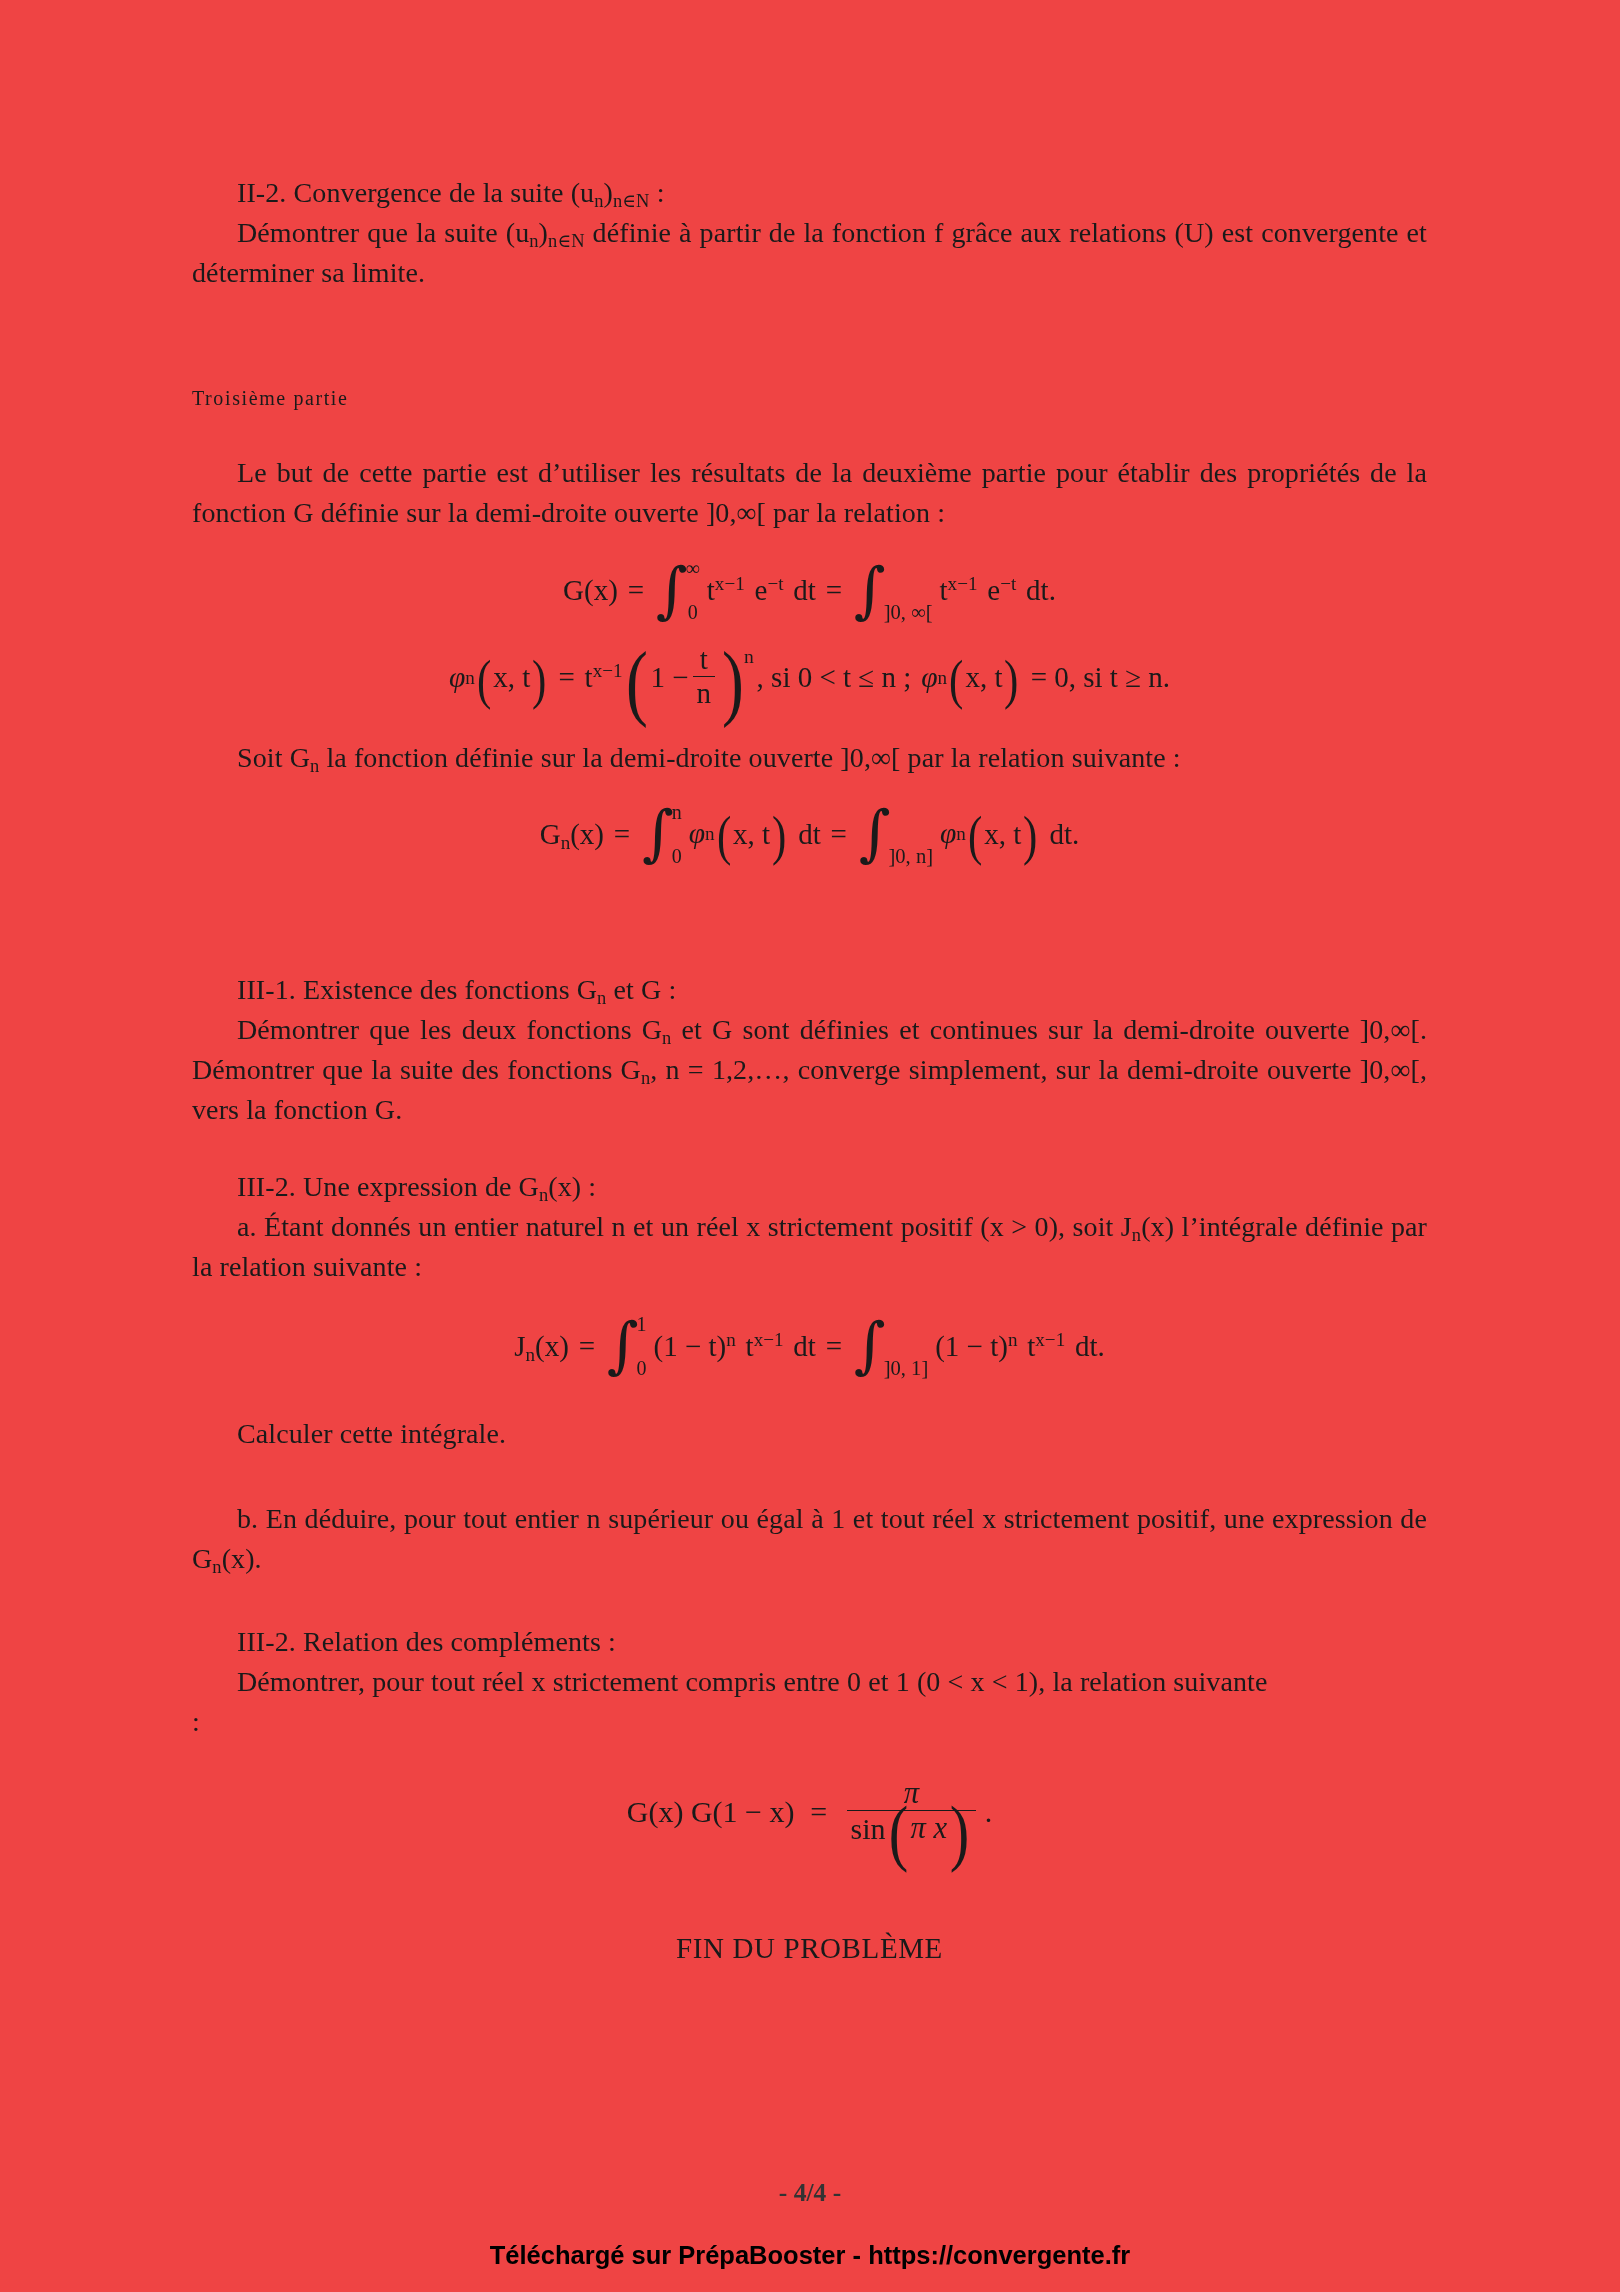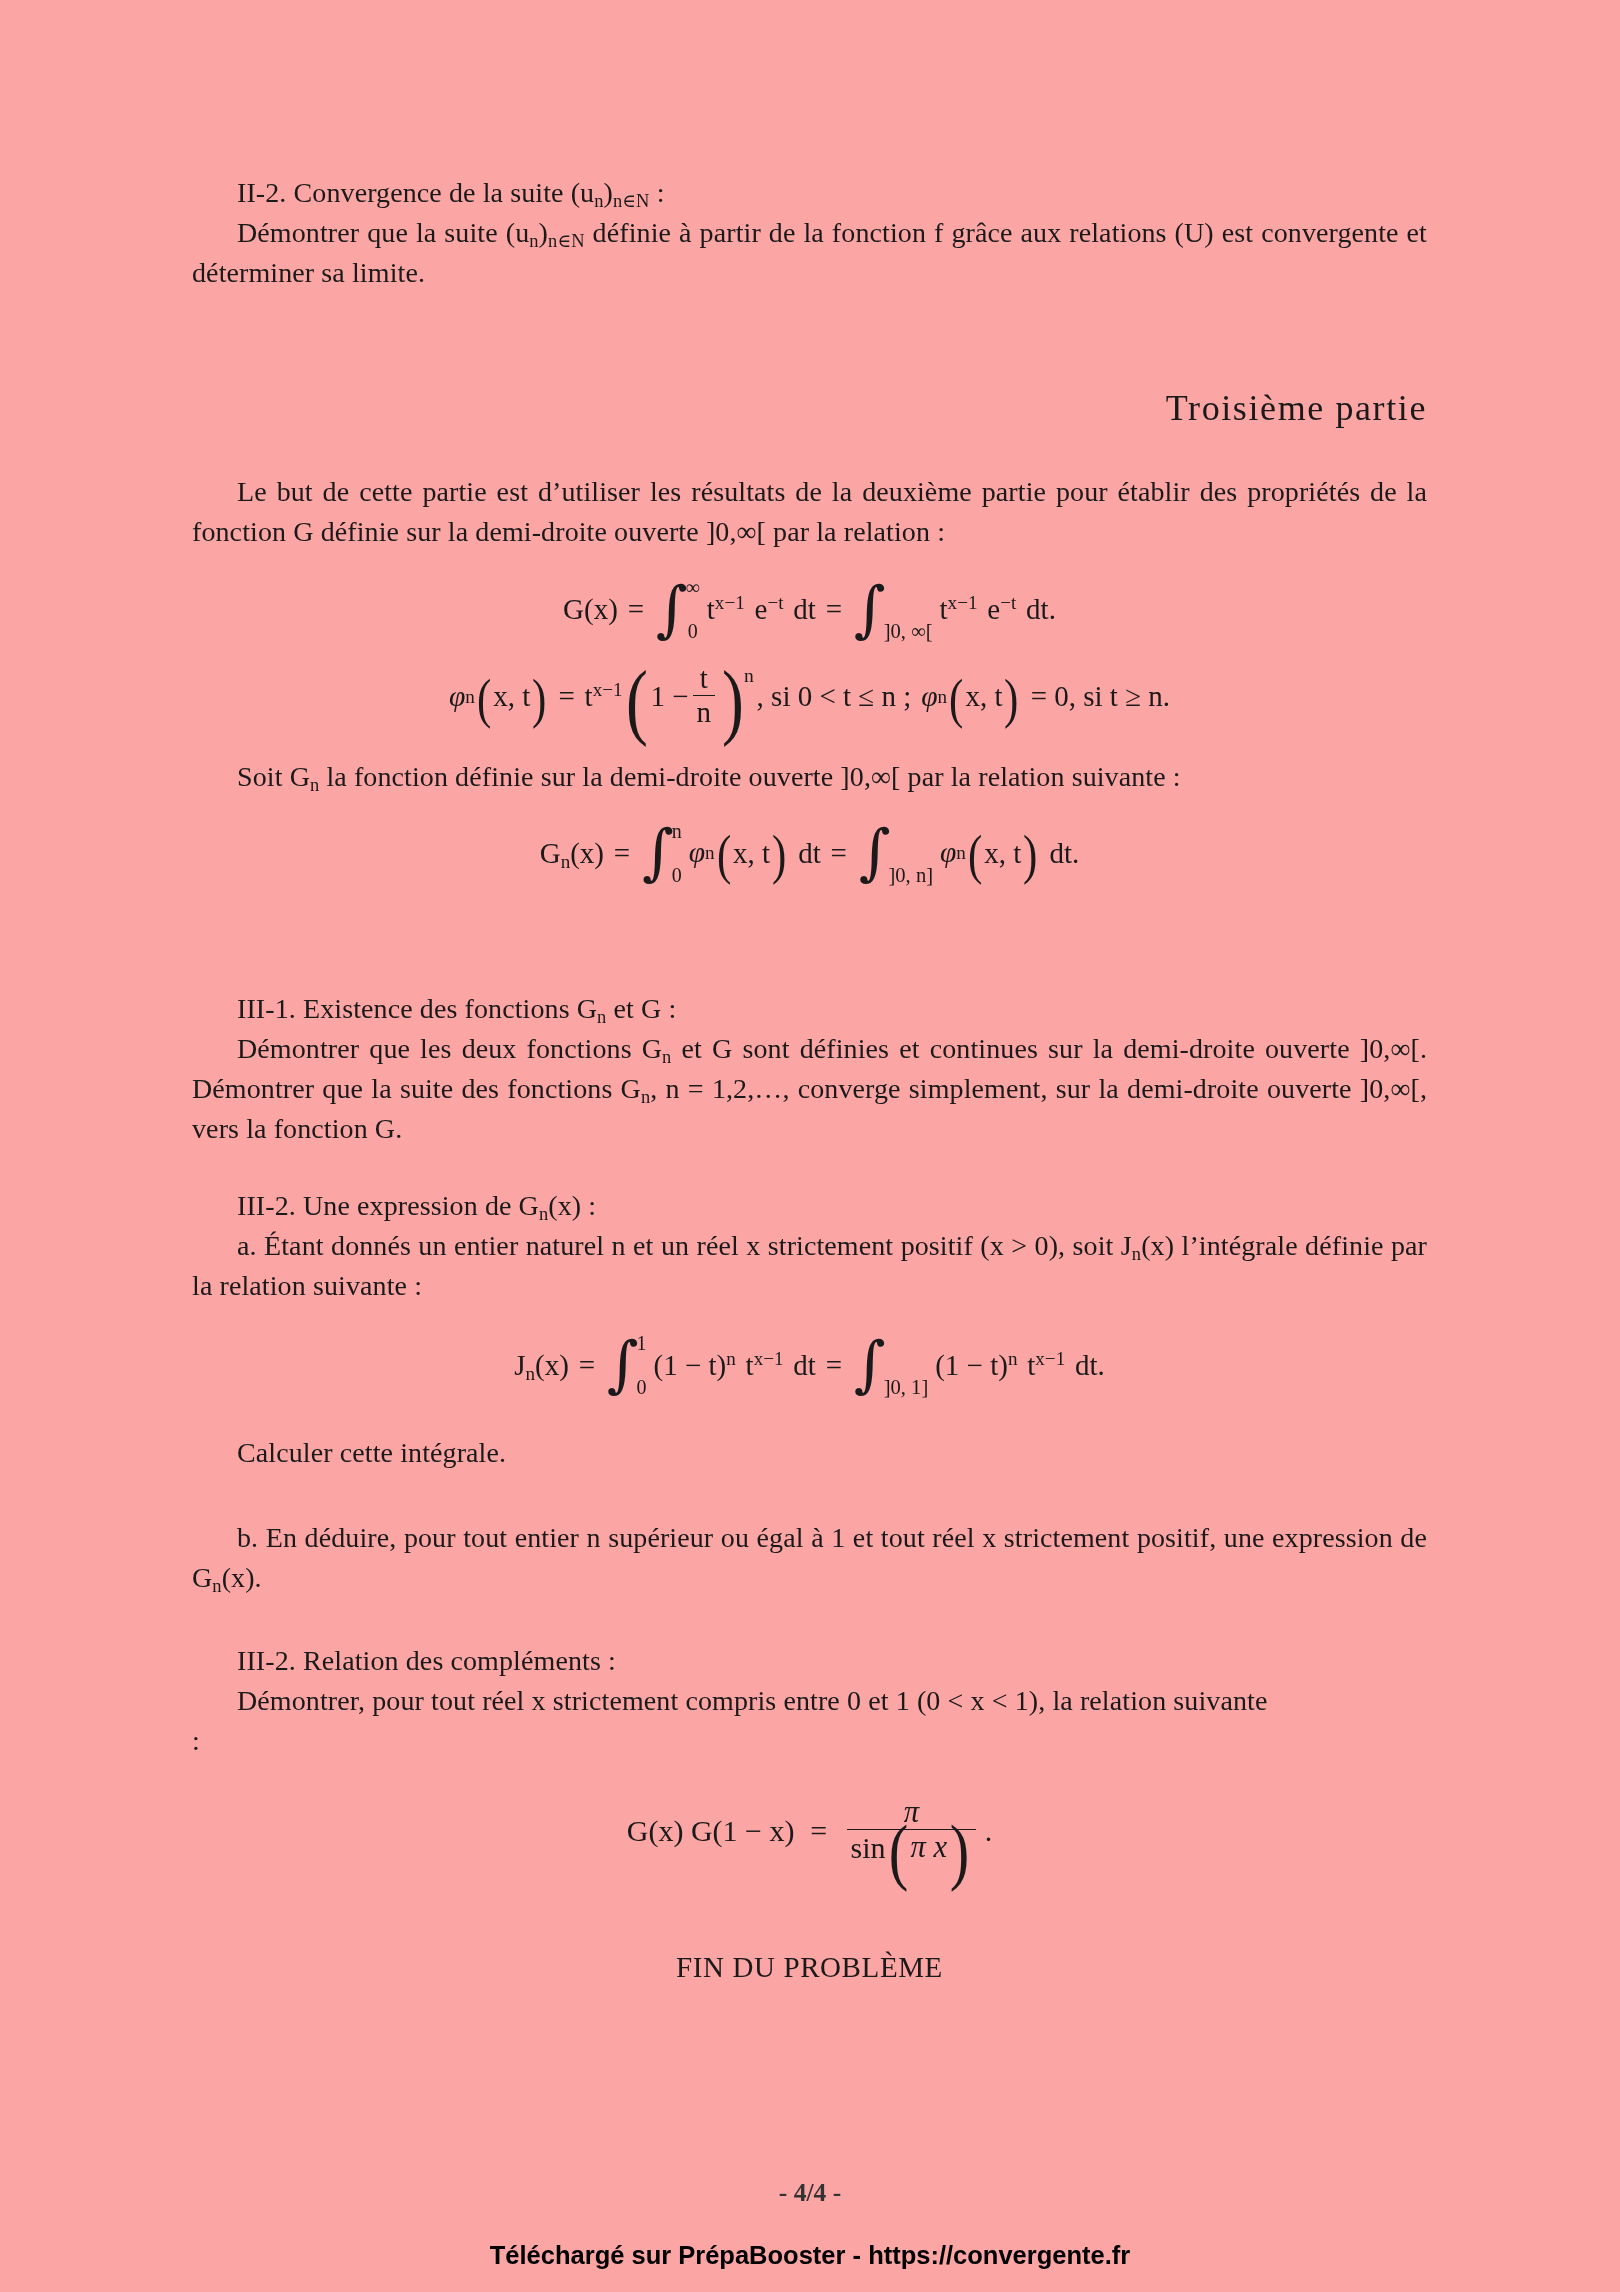--- a/index.html
+++ b/index.html
@@ -4,21 +4,21 @@
 <style>
   html, body {
     margin: 0;
     padding: 0;
     background: #ffffff;
   }
   .page {
     position: relative;
     width: 1620px;
     height: 2293px;
-    background: #fca5a5;
+    background: #ef4444;
     margin: 0 auto;
     font-family: "Liberation Serif", "DejaVu Serif", serif;
     color: #1a1a1a;
     overflow: hidden;
   }
   .content {
     position: absolute;
     left: 192px;
     top: 173px;
     width: 1235px;
@@ -30,23 +30,23 @@
     text-align: justify;
     text-justify: inter-word;
     margin: 0;
     letter-spacing: 0.1px;
   }
   .para.noj { text-align: left; }
   .indent { text-indent: 45px; }
   .blk { margin-top: 39px; }
 
   .part-title {
-    font-size: 36px;
+    font-size: 20px;
     letter-spacing: 1.6px;
-    text-align: right;
+    text-align: left;
   }
 
   .end-title {
     font-size: 29px;
     letter-spacing: 0.6px;
     text-align: center;
   }
 
   sub, sup {
     font-size: 0.66em;

